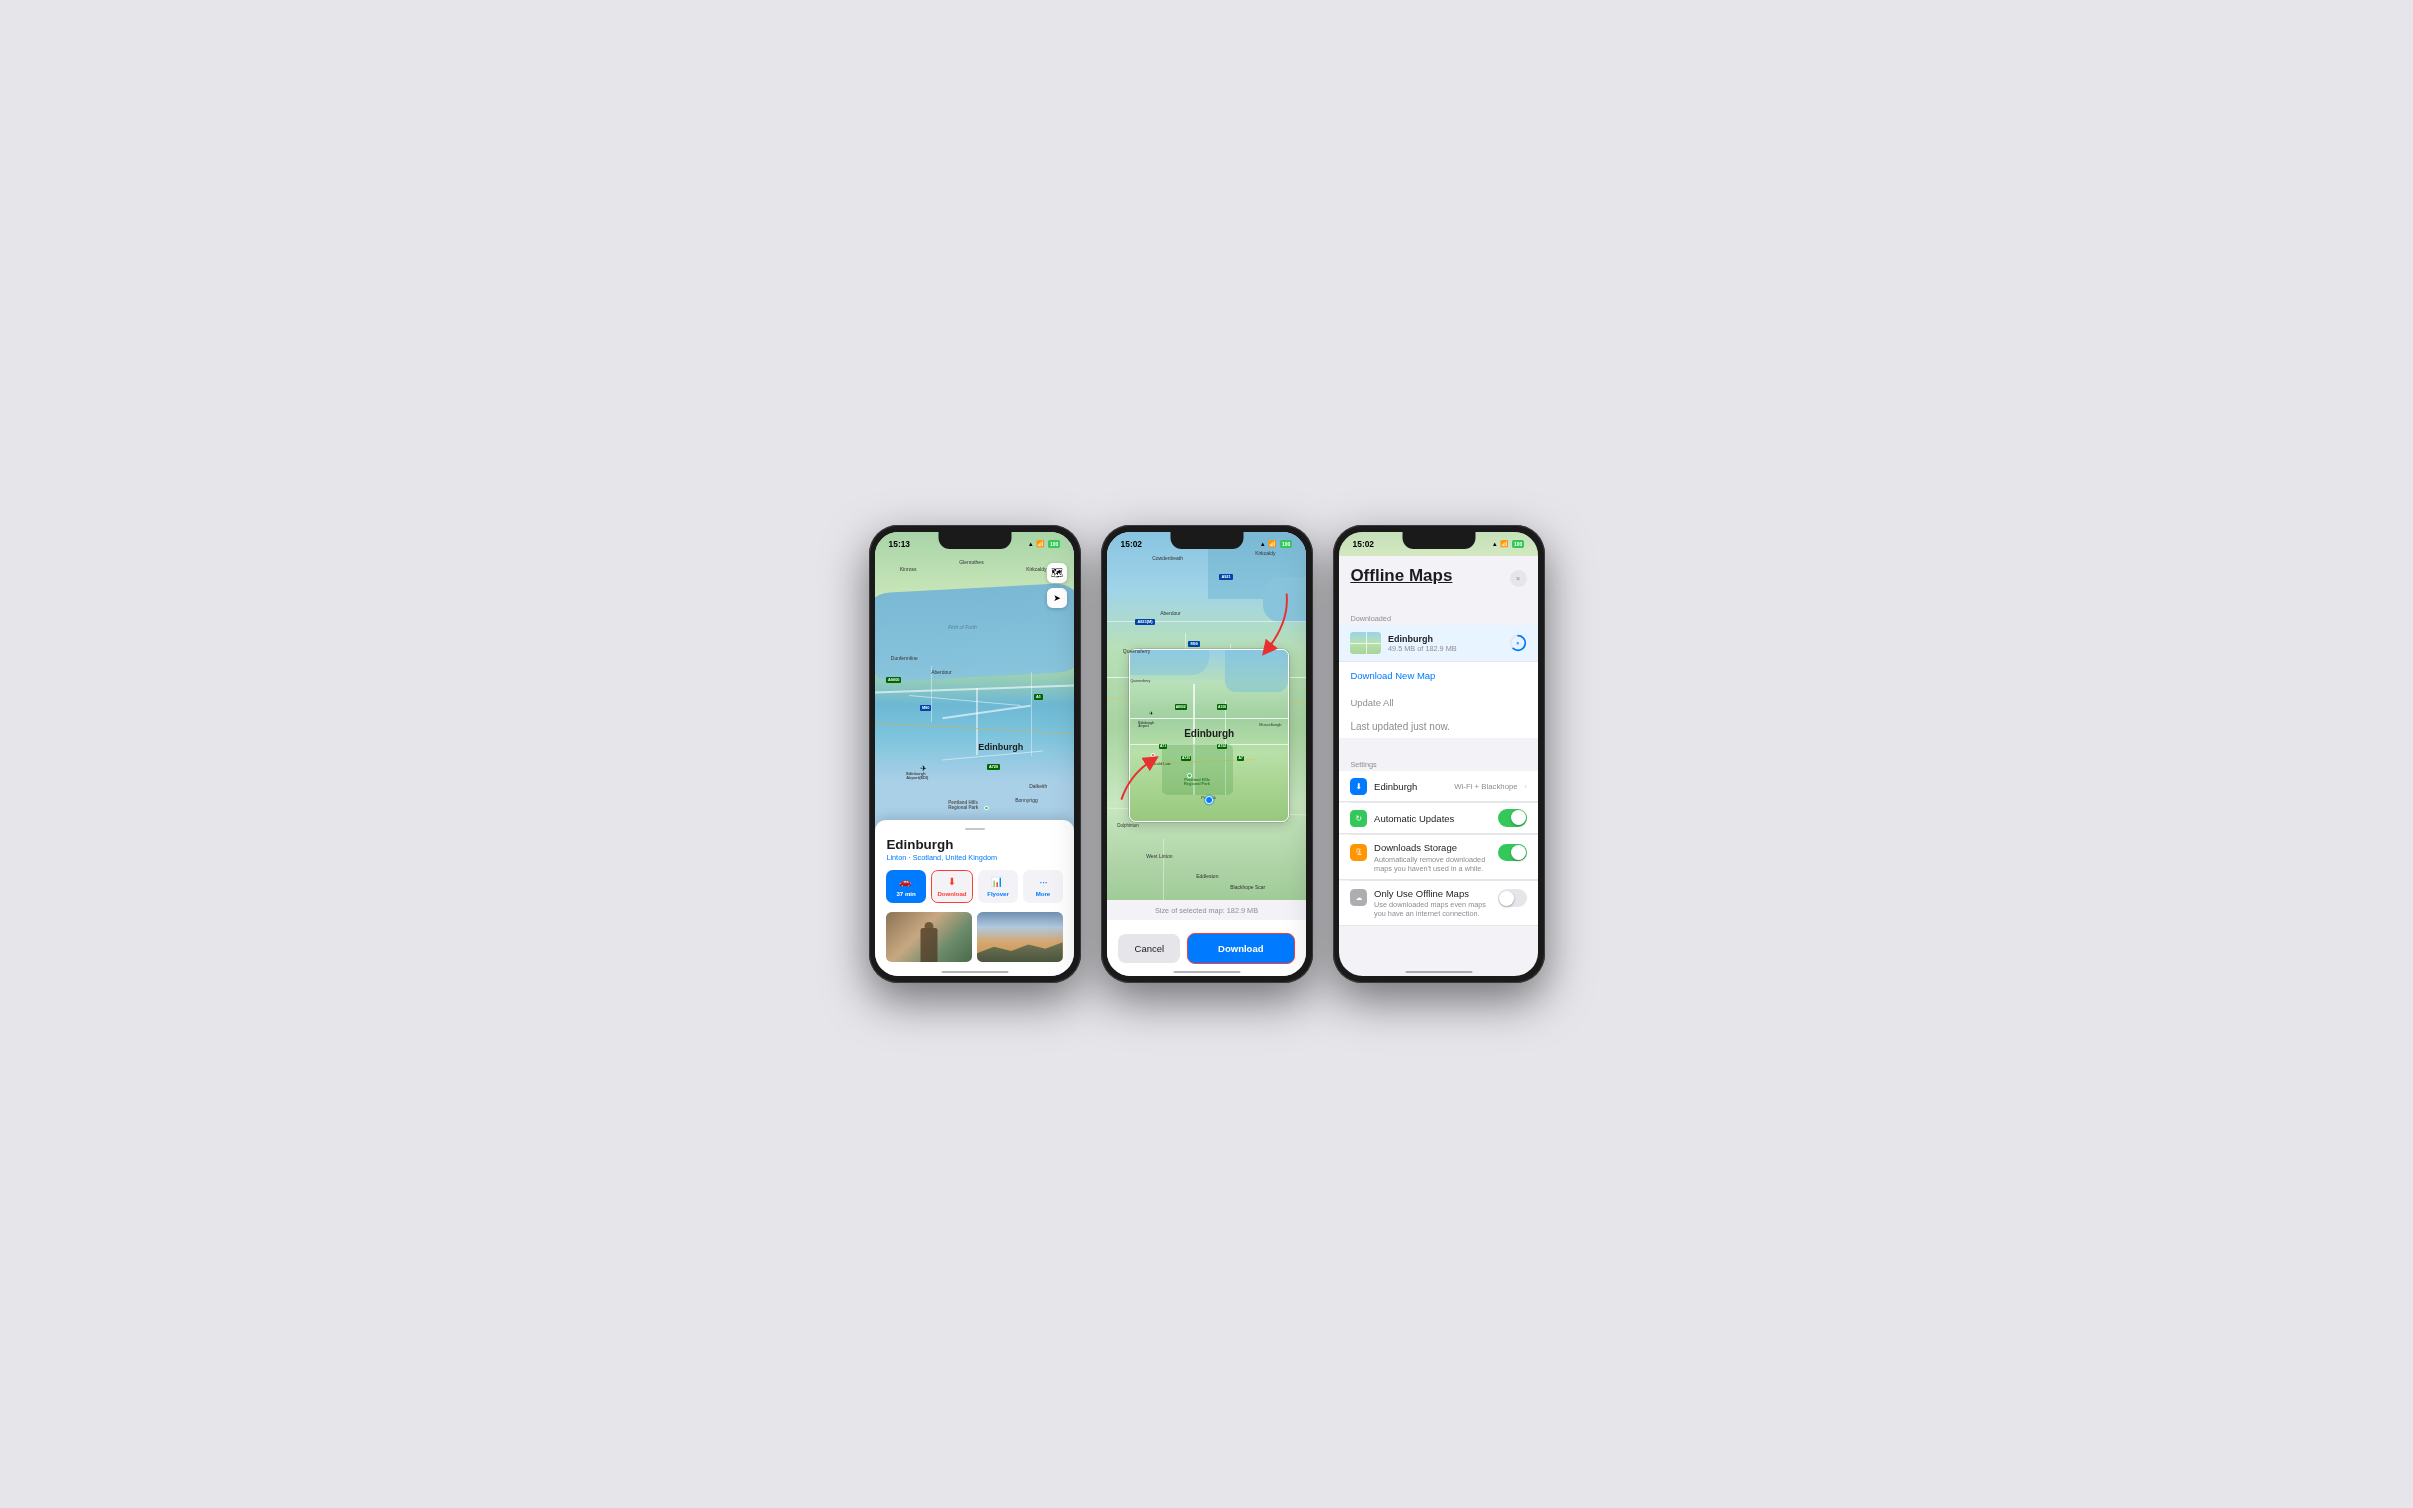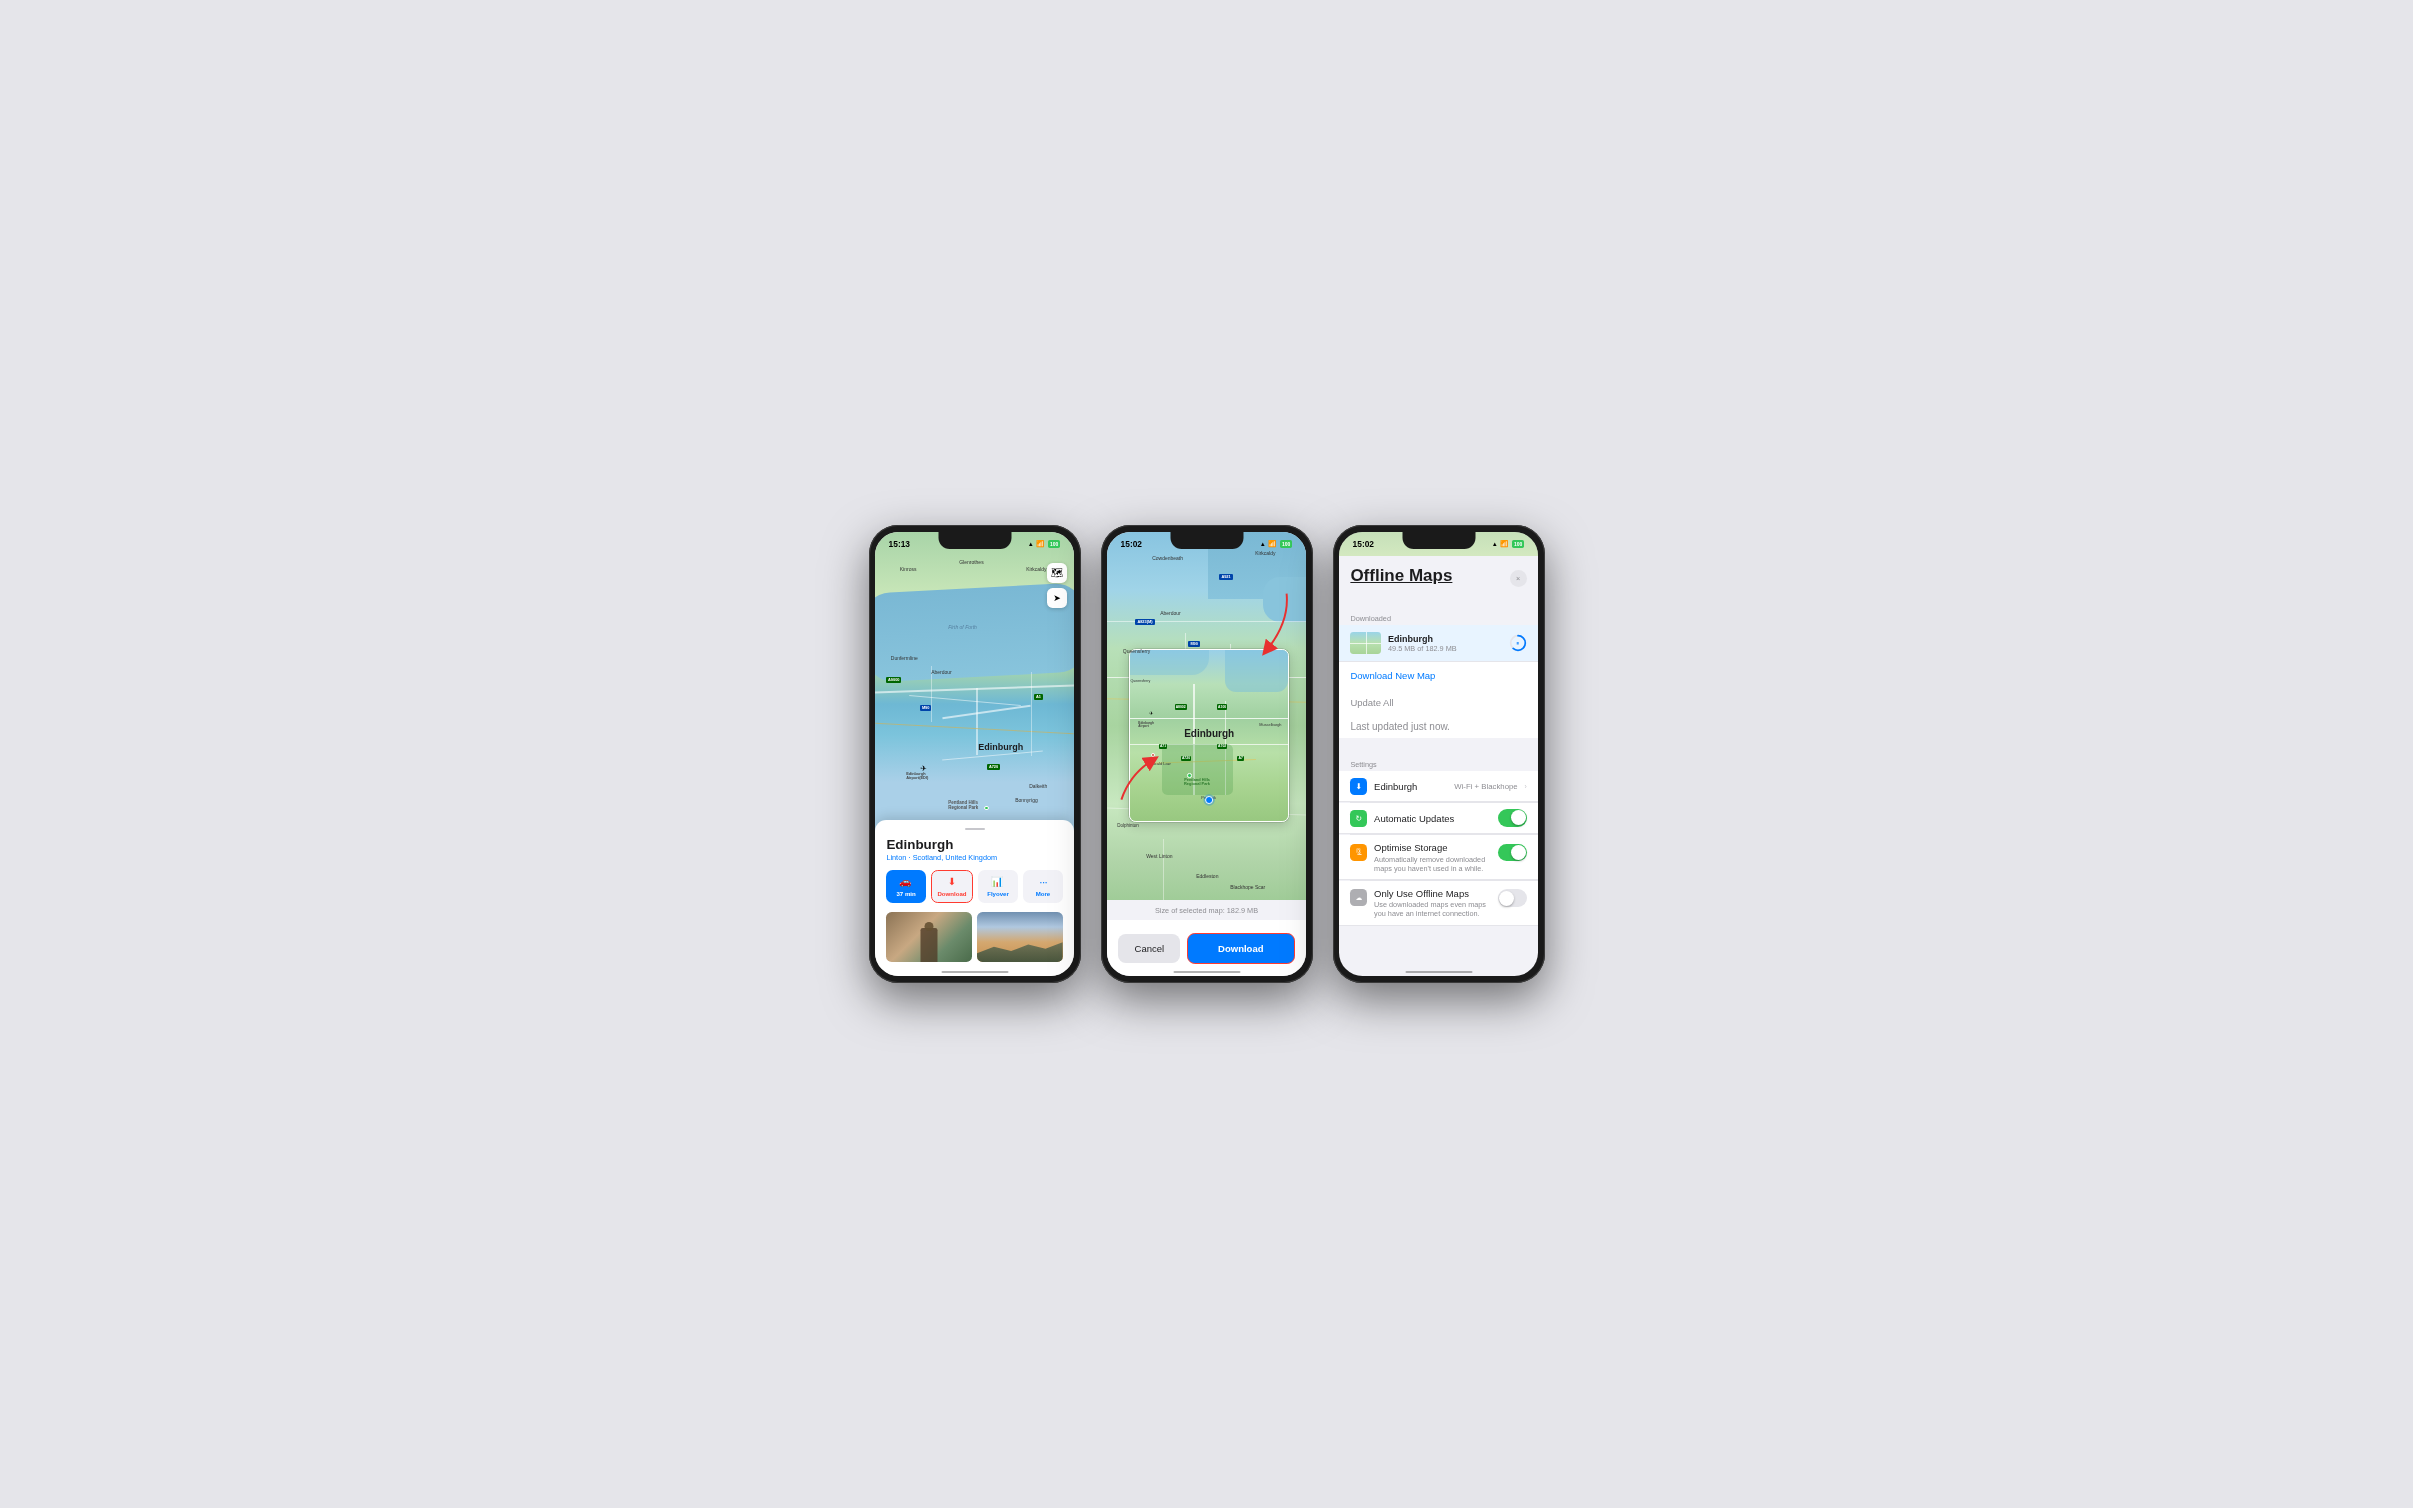--- a/index.html
+++ b/index.html
@@ -766,21 +766,21 @@
         </div>
       </div>
 
       <div class="divider"></div>
 
       <div class="settings-row" style="align-items:flex-start;padding-top:7.8px">
         <div class="settings-icon icon-orange" style="margin-top:1.1px">
           <span style="color:#fff;font-size:6.7px">🗜</span>
         </div>
         <div style="flex:1">
-          <div class="settings-label">Optimise Storage</div>
+          <div class="settings-label">Downloads Storage</div>
           <div class="settings-sub">Automatically remove downloaded maps you haven't used in a while.</div>
         </div>
         <div class="toggle" style="margin-top:1.1px;flex-shrink:0">
           <div class="toggle-knob toggle-knob-on"></div>
         </div>
       </div>
 
       <div class="divider"></div>
 
       <div class="settings-row" style="align-items:flex-start;padding-top:7.8px">

